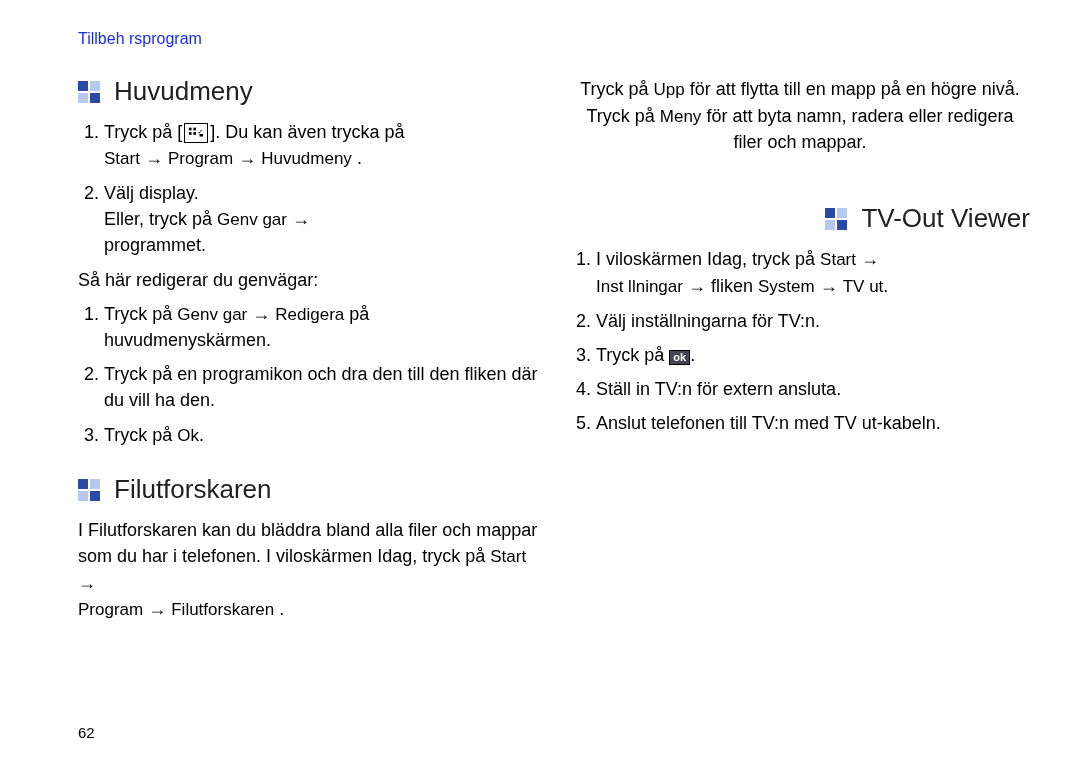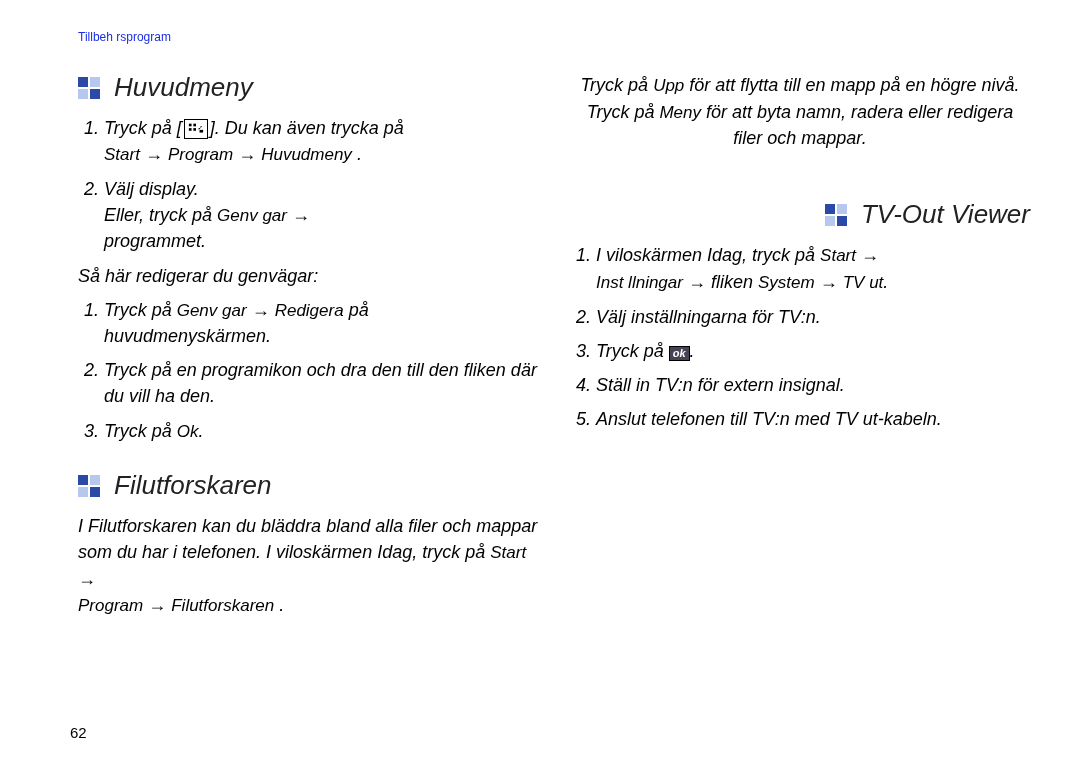--- a/index.html
+++ b/index.html
@@ -12,29 +12,28 @@
     height: 765px;
   }
   .page {
     padding: 30px 50px 20px 78px;
     box-sizing: border-box;
     height: 100%;
     position: relative;
   }
   .header-link {
     color: #1a2ee6;
-    font-size: 12px;
+    font-size: 16px;
     font-family: Verdana, sans-serif;
     margin-bottom: 20px;
     display: block;
   }
   .columns {
     display: flex;
     gap: 32px;
-    font-style: italic;
   }
   .col {
     flex: 1;
     min-width: 0;
   }
   .section-heading {
     display: flex;
     align-items: center;
     gap: 14px;
     margin-top: 14px;
@@ -91,21 +90,21 @@
     font-size: 11px;
     font-weight: bold;
     border: 1px solid #000;
     padding: 1px 3px 1px 3px;
     display: inline-block;
     line-height: 1;
     vertical-align: 0px;
   }
   .page-number {
     position: absolute;
-    left: 70px;
+    left: 78px;
     bottom: 24px;
     font-size: 15px;
   }
 </style>
 </head>
 <body>
 
 <div class="page">
 
   <span class="header-link">Tillbeh rsprogram</span>
@@ -200,21 +199,21 @@
 
       <ol class="steps">
         <li>
           <span>I viloskärmen Idag, tryck på </span><span class="ui">Start</span>  <span class="arrow">→</span><br>
           <span class="ui">Inst llningar</span>      <span class="arrow">→</span><span> fliken </span><span class="ui">System</span>  <span class="arrow">→</span> <span class="ui">TV ut</span><span>.</span>
         </li>
         <li>Välj inställningarna för TV:n.</li>
         <li>
           <span>Tryck på </span><span class="ok-icon">ok</span><span>.</span>
         </li>
-        <li>Ställ in TV:n för extern insignal.</li>
+        <li>Ställ in TV:n för extern ansluta.</li>
         <li>Anslut telefonen till TV:n med TV ut-kabeln.</li>
       </ol>
 
     </div>
   </div>
 
   <span class="page-number">62</span>
 </div>
 
 </body></html>

